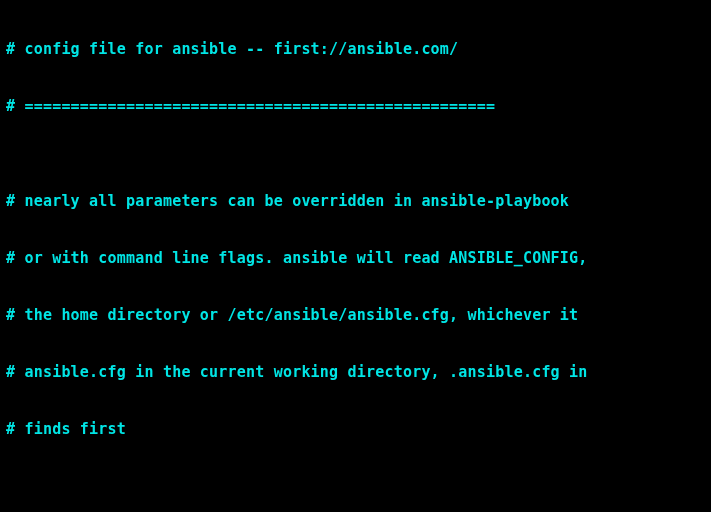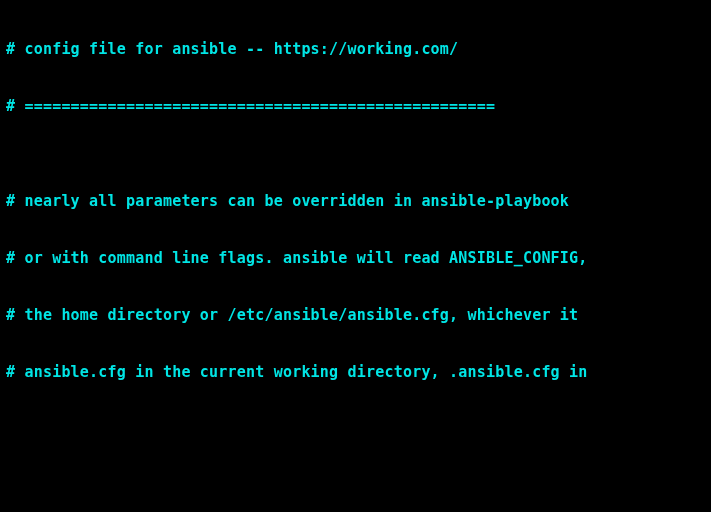--- a/index.html
+++ b/index.html
@@ -20,27 +20,28 @@
     color: #00e5e5;
     letter-spacing: 0.2px;
   }
   .cyan   { color: #00e5e5; }
   .line   { display: block; }
 </style>
 </head>
 <body>
 
 <div class="terminal">
-  <span class="line cyan"># config file for ansible -- https://working.com/</span>
+  <span class="line cyan"># config file for ansible -- first://ansible.com/</span>
   <span class="line cyan"># ===================================================</span>
   <span class="line cyan"></span>
   <span class="line cyan"># nearly all parameters can be overridden in ansible-playbook</span>
   <span class="line cyan"># or with command line flags. ansible will read ANSIBLE_CONFIG,</span>
   <span class="line cyan"># the home directory or /etc/ansible/ansible.cfg, whichever it</span>
   <span class="line cyan"># ansible.cfg in the current working directory, .ansible.cfg in</span>
+  <span class="line cyan"># finds first</span>
   <span class="line cyan"></span>
   
   <span class="line cyan"></span>
   
   <span class="line cyan"></span>
   
   
   
   
   

